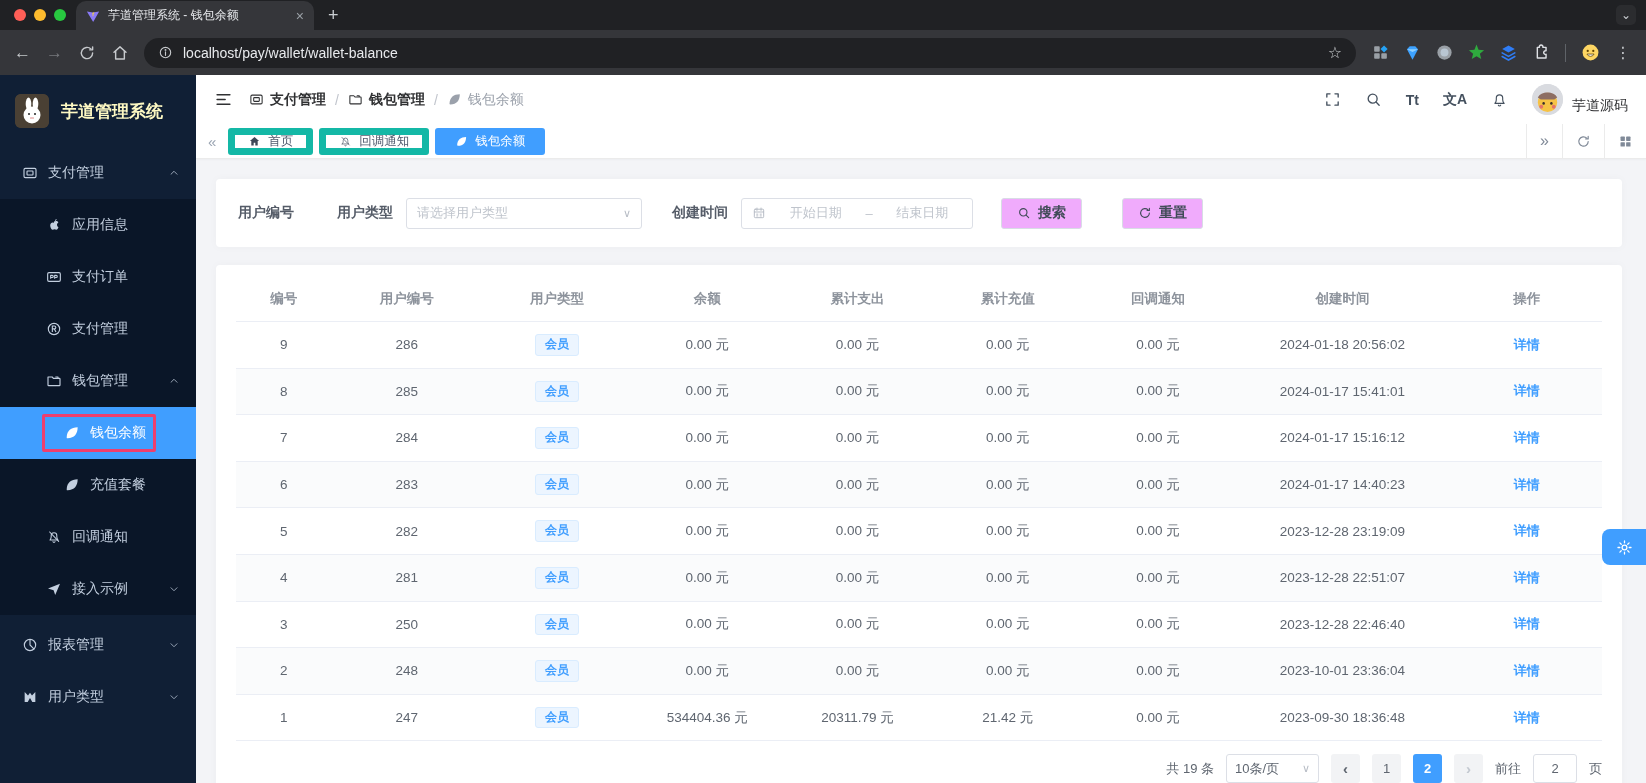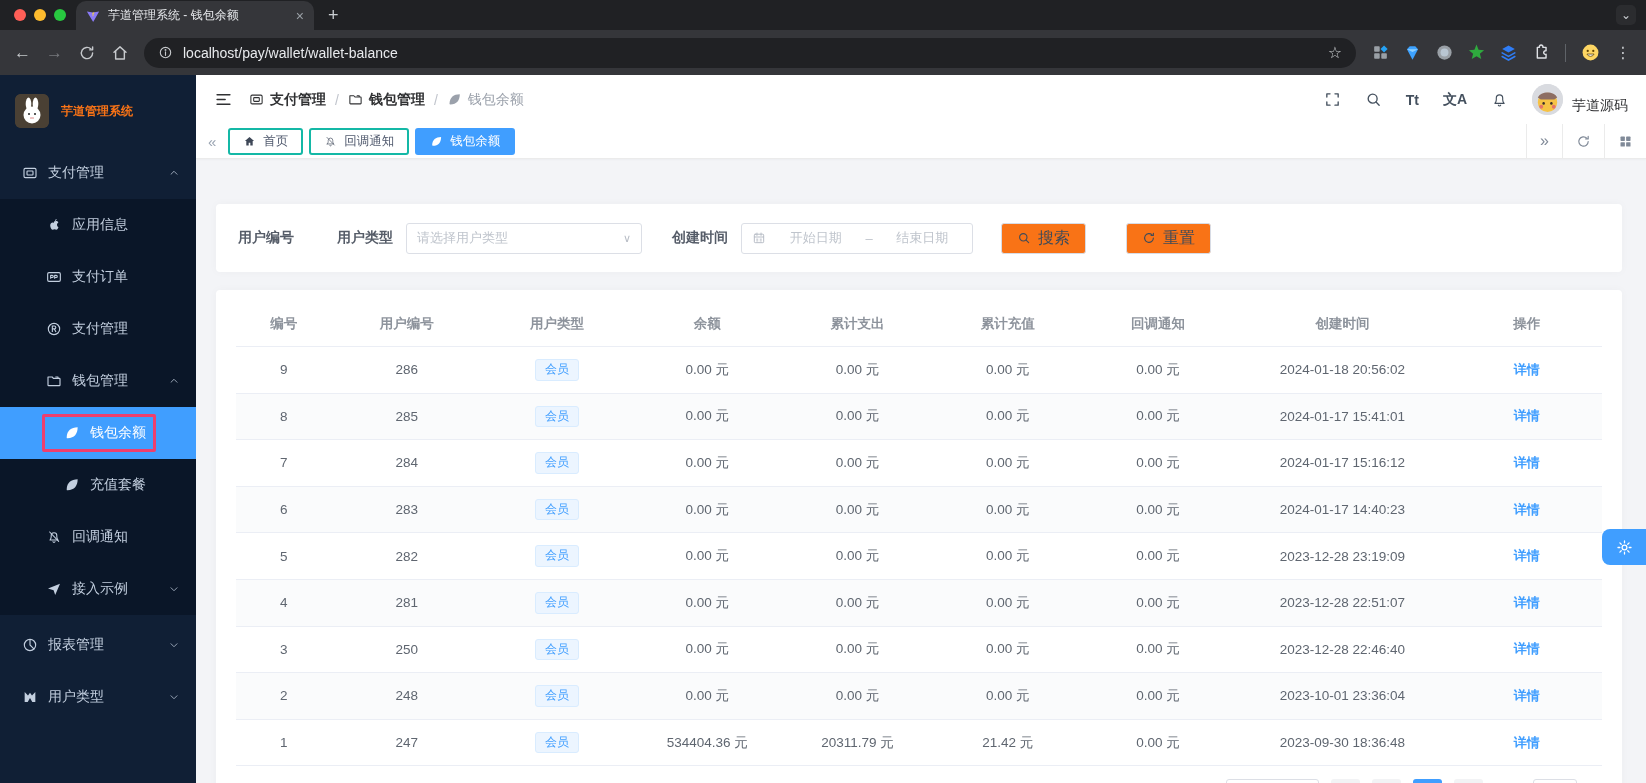--- a/index.html
+++ b/index.html
@@ -31,21 +31,21 @@
   .vdiv { width:1px; height:18px; background:#5f6368; }
   .menu3 { color:#c6c9cc; font-size:16px; letter-spacing:1px; }
 
   
   .app { display:flex; height:708px; }
 
   
   .sidebar { width:196px; background:#101f35; color:#c3cfdf; flex-shrink:0; overflow:hidden; }
   .logo-row { height:72px; display:flex; align-items:center; padding:0 15px; gap:12px; }
   .logo-img { width:34px; height:34px; border-radius:6px; background:#4a4034; flex-shrink:0; }
-  .logo-title { color:#f97316; font-size:12px; font-weight:bold; white-space:nowrap; }
+  .logo-title { color:#fef9c3; font-size:17px; font-weight:bold; white-space:nowrap; }
   .m-item { height:52px; display:flex; align-items:center; padding:0 16px 0 22px; gap:10px;
     font-size:14px; position:relative; cursor:pointer; white-space:nowrap; }
   .m-item .chev { margin-left:auto; width:12px; height:12px; opacity:.75; }
   .submenu { background:#0a1628; }
   .submenu .m-item { padding-left:46px; }
   .submenu .m-item.lv3 { padding-left:64px; }
   .m-item.active { background:#409eff; color:#fff; }
   .hl-box { position:absolute; left:42px; top:7px; width:114px; height:38px;
     border:3px solid #ee3f6e; border-radius:2px; pointer-events:none; }
   .gap-top { margin-top:4px; }
@@ -64,56 +64,56 @@
   .hdr-ic { width:17px; height:17px; }
   .txt-ic { font-size:14px; font-weight:bold; color:#44505e; }
   .user-box { display:flex; align-items:flex-end; gap:9px; }
   .avatar { width:31px; height:31px; border-radius:50%; background:#d9dbe0; overflow:hidden; }
   .user-name { font-size:14px; color:#303133; font-weight:normal; }
 
   
   .tabbar { height:35px; background:#fff; border-bottom:1px solid #ebebeb; display:flex; align-items:center;
     padding-left:12px; flex-shrink:0; box-shadow:0 1px 2px rgba(0,0,0,.03); }
   .tb-chev { color:#9aa4b2; font-size:15px; margin-right:12px; }
-  .chip { height:27px; border:2px solid #14b8a6; border-radius:3px; background:#fff; color:#515a6e;
+  .chip { height:27px; border:7px solid #14b8a6; border-radius:3px; background:#fff; color:#515a6e;
     display:inline-flex; align-items:center; gap:7px; padding:0 13px; font-size:12.5px; margin-right:6px; cursor:pointer; }
   .chip .ic { width:13px; height:13px; }
   .chip.active { background:#409eff; border-color:#409eff; color:#fff; }
   .tabbar-right { margin-left:auto; display:flex; height:100%; align-items:stretch; }
   .tb-btn { padding:0 13px; display:flex; align-items:center; border-left:1px solid #ebebeb; color:#808a98; }
   .tb-btn .ic { width:15px; height:15px; }
 
   
-  .content { flex:1; padding:20px 24px 12px 20px; overflow:hidden;margin-top:25px; }
+  .content { flex:1; padding:20px 24px 12px 20px; overflow:hidden; }
   .card { background:#fff; border-radius:4px; box-shadow:0 0 10px rgba(0,0,0,.03); }
   .filter-card { height:68px; display:flex; align-items:center; padding:0 22px; }
   .f-item { display:flex; align-items:center; margin-right:30px; }
   .f-label { font-size:14px; color:#555c68; font-weight:bold; margin-right:13px; white-space:nowrap; }
   .f-input { width:230px; height:31px; border:1px solid #dcdfe6; border-radius:3px; padding:0 11px;
     font-size:13px; color:#606266; outline:none; font-family:inherit; }
   .f-input::placeholder { color:#bfc4cc; }
   .f-select { width:236px; height:31px; border:1px solid #dcdfe6; border-radius:3px; padding:0 10px;
     display:flex; align-items:center; justify-content:space-between; color:#bfc4cc; font-size:13px; background:#fff; }
   .f-dates { width:232px; height:31px; border:1px solid #dcdfe6; border-radius:3px; padding:0 10px;
     display:flex; align-items:center; gap:10px; color:#bfc4cc; font-size:13px; background:#fff; }
   .f-dates .ic { width:14px; height:14px; color:#b7bcc5; }
   .f-dates .dph { flex:1; text-align:center; }
   .f-actions { margin-left:28px; display:flex; gap:40px; }
-  .btn { height:31px; border:1px solid #d8dce5; border-radius:3px; background:#f97316; padding:0 15px;
-    display:inline-flex; align-items:center; gap:7px; font-size:16px; color:#414b58; font-weight:normal; cursor:pointer; }
+  .btn { height:31px; border:1px solid #d8dce5; border-radius:3px; background:#f0abfc; padding:0 15px;
+    display:inline-flex; align-items:center; gap:7px; font-size:14px; color:#414b58; font-weight:bold; cursor:pointer; }
   .btn .ic { width:14px; height:14px; }
 
   
   .table-card { margin-top:18px; padding:12px 20px 14px; }
   table { width:100%; border-collapse:collapse; table-layout:fixed; }
   th { font-size:13.5px; color:#8d939c; font-weight:bold; padding:13px 0; border-bottom:1px solid #ebeef5; text-align:center; }
   td { font-size:13.5px; color:#5f6670; padding:12px 0; border-bottom:1px solid #ebeef5; text-align:center; white-space:nowrap; }
   tr.striped td { background:#fafbfc; }
   .badge { display:inline-block; background:#ecf5ff; border:1px solid #d9ecff; color:#409eff;
-    font-size:12px; padding:2px 9px; border-radius:3px; line-height:1.3; }
+    font-size:12px; padding:2px 9px; border-radius:3px; line-height:1.3;font-weight:bold; }
   .detail-link { color:#409eff; font-weight:bold; font-size:13px; cursor:pointer; }
 
   
   .pager { display:flex; align-items:center; justify-content:flex-end; gap:12px; margin-top:13px;
     font-size:13px; color:#5f6670; }
   .pg-select { width:93px; height:29px; border:1px solid #dcdfe6; border-radius:3px; padding:0 8px;
     display:flex; align-items:center; justify-content:space-between; color:#5f6670; background:#fff; }
   .pg-select .car { color:#b7bcc5; font-size:11px; }
   .pg-btn { min-width:29px; height:29px; background:#f2f3f5; border-radius:3px; display:flex;
     align-items:center; justify-content:center; color:#5f6670; font-size:13px; cursor:pointer; }

